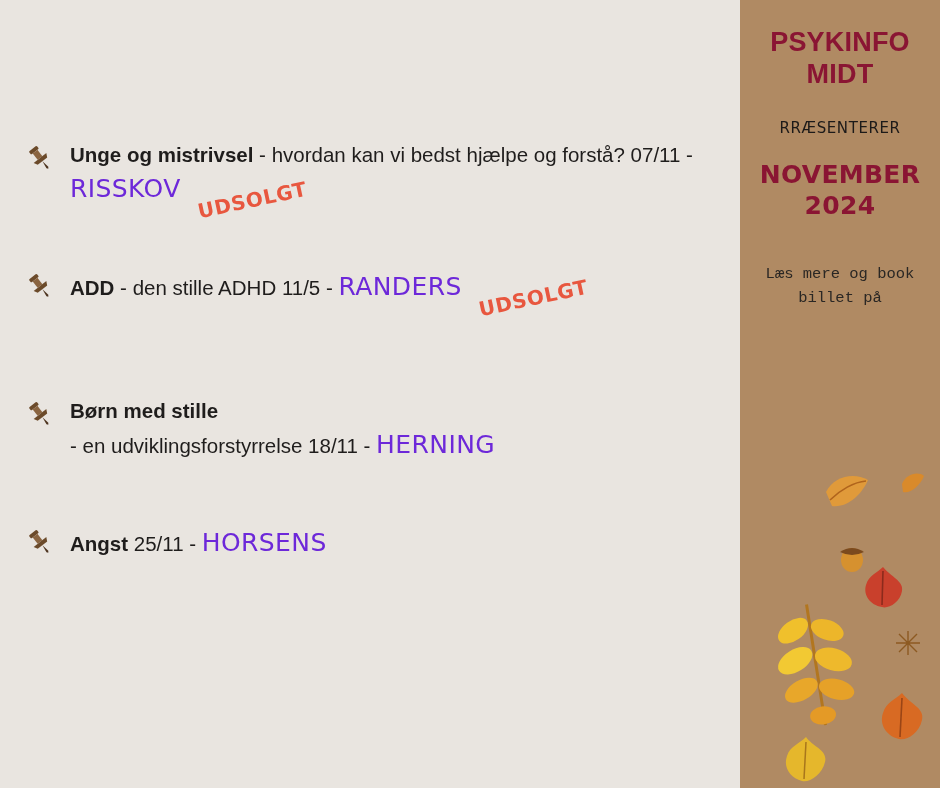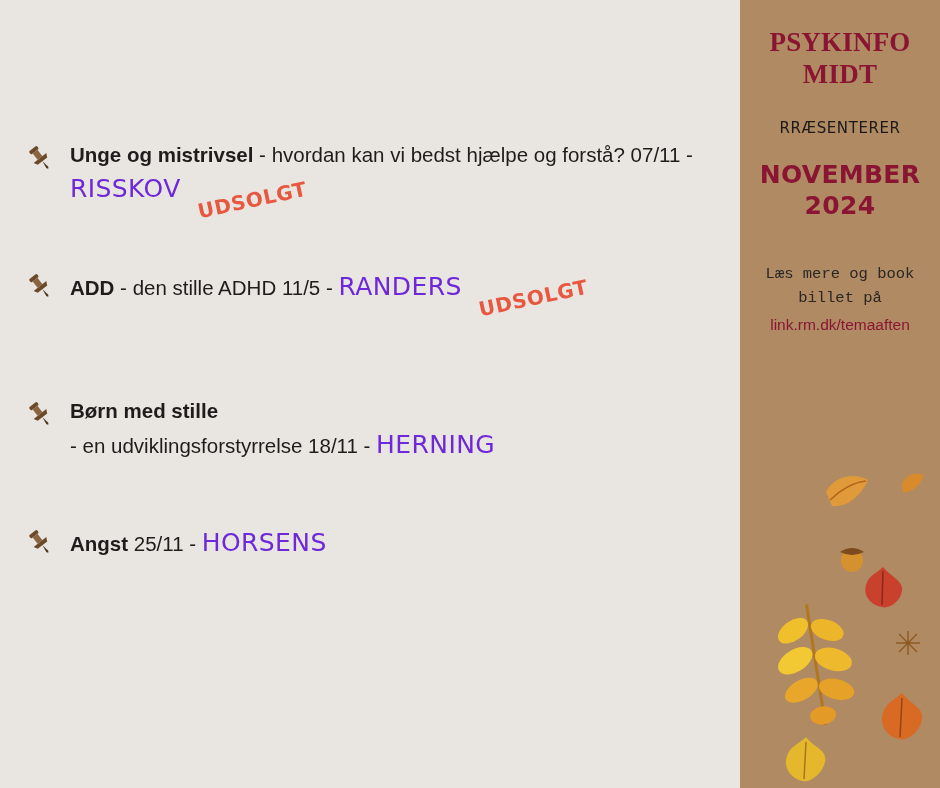--- a/index.html
+++ b/index.html
@@ -95,21 +95,21 @@
     position: relative;
     width: 200px;
     height: 788px;
     background: #b08a63;
     box-sizing: border-box;
     padding: 18px 8px 0 8px;
     text-align: center;
     overflow: hidden;
   }
   .brand {
-    font-family: Liberation Serif, serif;
+    font-family: Liberation Sans, sans-serif;
     font-weight: bold;
     font-size: 27px;
     line-height: 1.2;
     color: #8a1533;
     letter-spacing: 0.2px;
     margin-top: 8px;
   }
   .presents {
     font-family: "DejaVu Sans", sans-serif;
     font-weight: normal;
@@ -234,21 +234,20 @@
     </div>
 
     <div class="presents">RRÆSENTERER</div>
 
     <div class="month">
       <div>NOVEMBER</div>
       <div>2024</div>
     </div>
 
     <div class="book-text">Læs mere og book billet på</div>
-    <a href="#" class="book-link">link.rm.dk/temaaften</a>
 
     <svg class="leaf" style="left:82px; top:470px;" width="50" height="44" viewBox="0 0 50 44">
       <path d="M4 22 C12 6 32 2 46 10 C40 24 26 38 10 36 Z" fill="#e09a3a"></path>
       <path d="M8 30 C18 20 32 12 44 11" stroke="#b0641c" stroke-width="1.6" fill="none"></path>
     </svg>
     <svg class="leaf" style="left:160px; top:470px;" width="26" height="26" viewBox="0 0 26 26">
       <path d="M2 14 C6 4 18 1 24 6 C20 16 10 24 3 22 Z" fill="#d98a2b"></path>
     </svg>
     <svg class="leaf" style="left:95px; top:540px;" width="34" height="34" viewBox="0 0 34 34">
       <ellipse cx="17" cy="20" rx="11" ry="12" fill="#d6912f"></ellipse>

